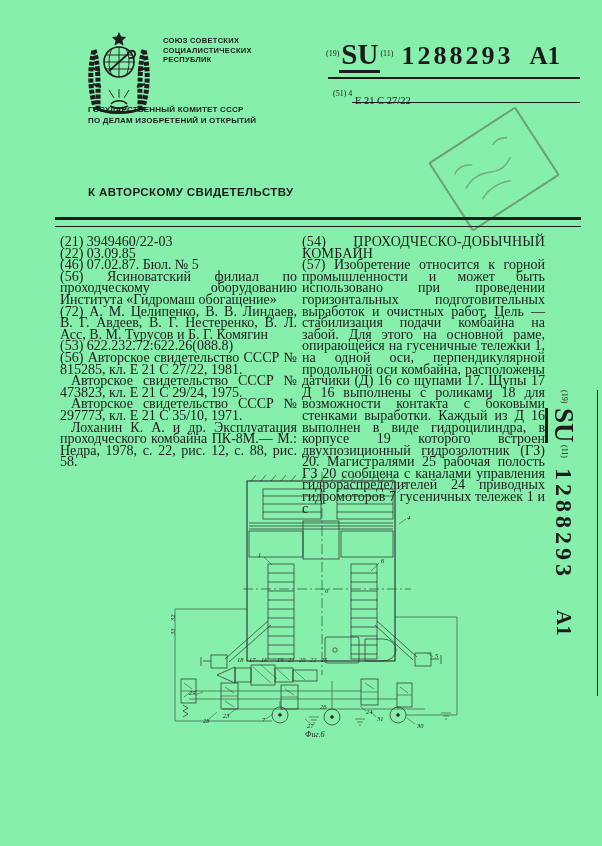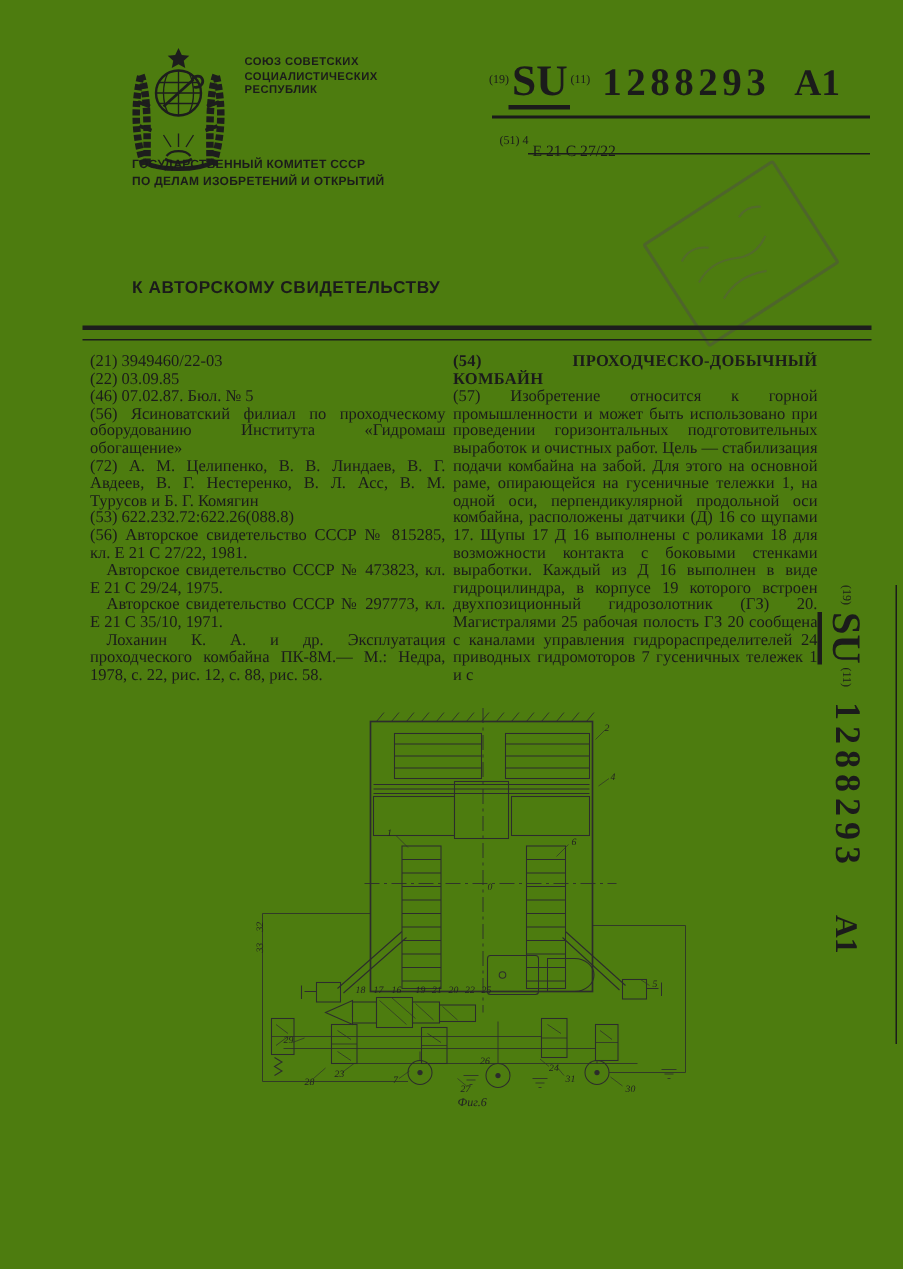--- a/index.html
+++ b/index.html
@@ -1,16 +1,16 @@
 <!DOCTYPE html>
 <html><head>
 <meta charset="utf-8">
 <style>
   html,body{margin:0;padding:0;background:#d9d8d4;}
-  .page{position:relative;width:602px;height:846px;background:#4d7c0f;overflow:hidden;
+  .page{position:relative;width:602px;height:846px;background:#86efac;overflow:hidden;
         font-family:"Liberation Serif",serif;color:#1b1b1b;}
   
   .emblem{position:absolute;left:84px;top:28px;width:70px;height:88px;}
   .union{position:absolute;left:163px;top:36px;width:120px;
          font:bold 7.5px/9.5px "Liberation Sans",sans-serif;letter-spacing:.3px;}
   .publine{position:absolute;left:326px;top:38px;width:256px;white-space:nowrap;}
   .code-sm{font-size:8px;vertical-align:8px;}
   .su-big{font:bold 29px "Liberation Serif",serif;border-bottom:3px solid #1b1b1b;padding:0 2px;}
   .num-big{font:bold 26px "Liberation Serif",serif;letter-spacing:3px;margin-left:8px;}
   .kind-big{font:bold 25px "Liberation Serif",serif;margin-left:16px;}
@@ -21,26 +21,26 @@
              font:bold 8px/10.5px "Liberation Sans",sans-serif;letter-spacing:.2px;}
   .title{position:absolute;left:85px;top:145px;
          font:bold 28px/30px "Liberation Sans",sans-serif;letter-spacing:.5px;}
   .subtitle{position:absolute;left:88px;top:186px;
             font:bold 11.5px "Liberation Sans",sans-serif;letter-spacing:.4px;}
   .stamp{position:absolute;left:442px;top:128px;width:100px;height:78px;
          transform:rotate(-33deg);border:2px solid rgba(80,78,72,.5);border-radius:2px;}
   .rule-double{position:absolute;left:55px;top:217px;width:526px;height:6px;
                border-top:3px solid #1d1d1d;border-bottom:1px solid #1d1d1d;}
   
-  .col{position:absolute;top:236px;font-size:11px;line-height:11.6px;text-align:justify;}
+  .col{position:absolute;top:236px;font-size:14px;line-height:11.6px;text-align:justify;}
   .col-left{left:60px;width:237px;}
   .col-right{left:302px;width:243px;}
   .col p{margin:0;}
   .ref-ind{text-indent:11px;}
-  .p54{font-weight:bold;letter-spacing:.2px;}
+  .p54{font-weight:normal;letter-spacing:.2px;}
   .p57{margin-top:1px;}
   
   .sidebar{position:absolute;left:548px;top:388px;height:312px;width:52px;}
   .sidebar-text{writing-mode:vertical-rl;text-orientation:mixed;height:312px;
                 font-family:"Liberation Serif",serif;}
   .sb-code{font-size:8px;margin-top:2px;}
   .sb-su{font:bold 27px "Liberation Serif",serif;border-left:3px solid #1b1b1b;
          padding-left:1px;margin-top:5px;}
   .sb-num{font:bold 24px "Liberation Serif",serif;letter-spacing:4px;margin-top:10px;}
   .sb-kind{font:bold 21px "Liberation Serif",serif;margin-top:30px;}

